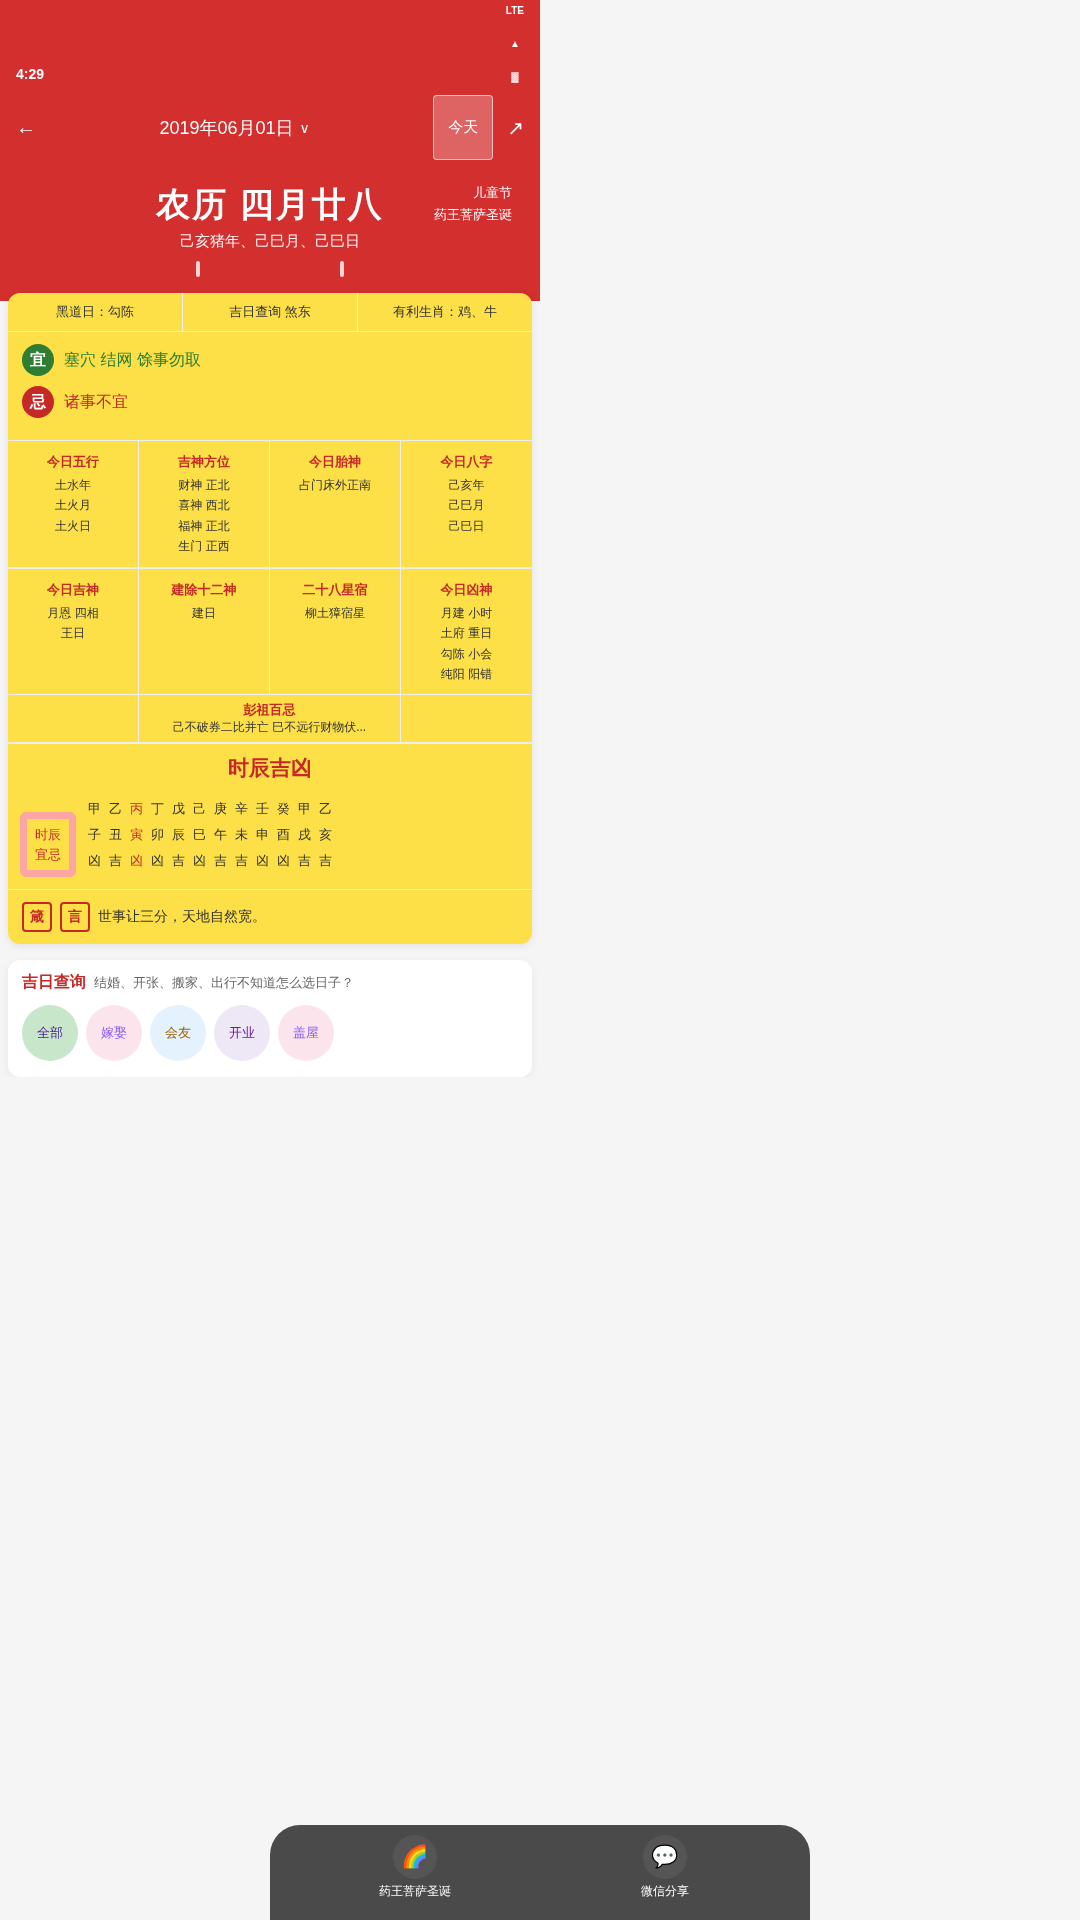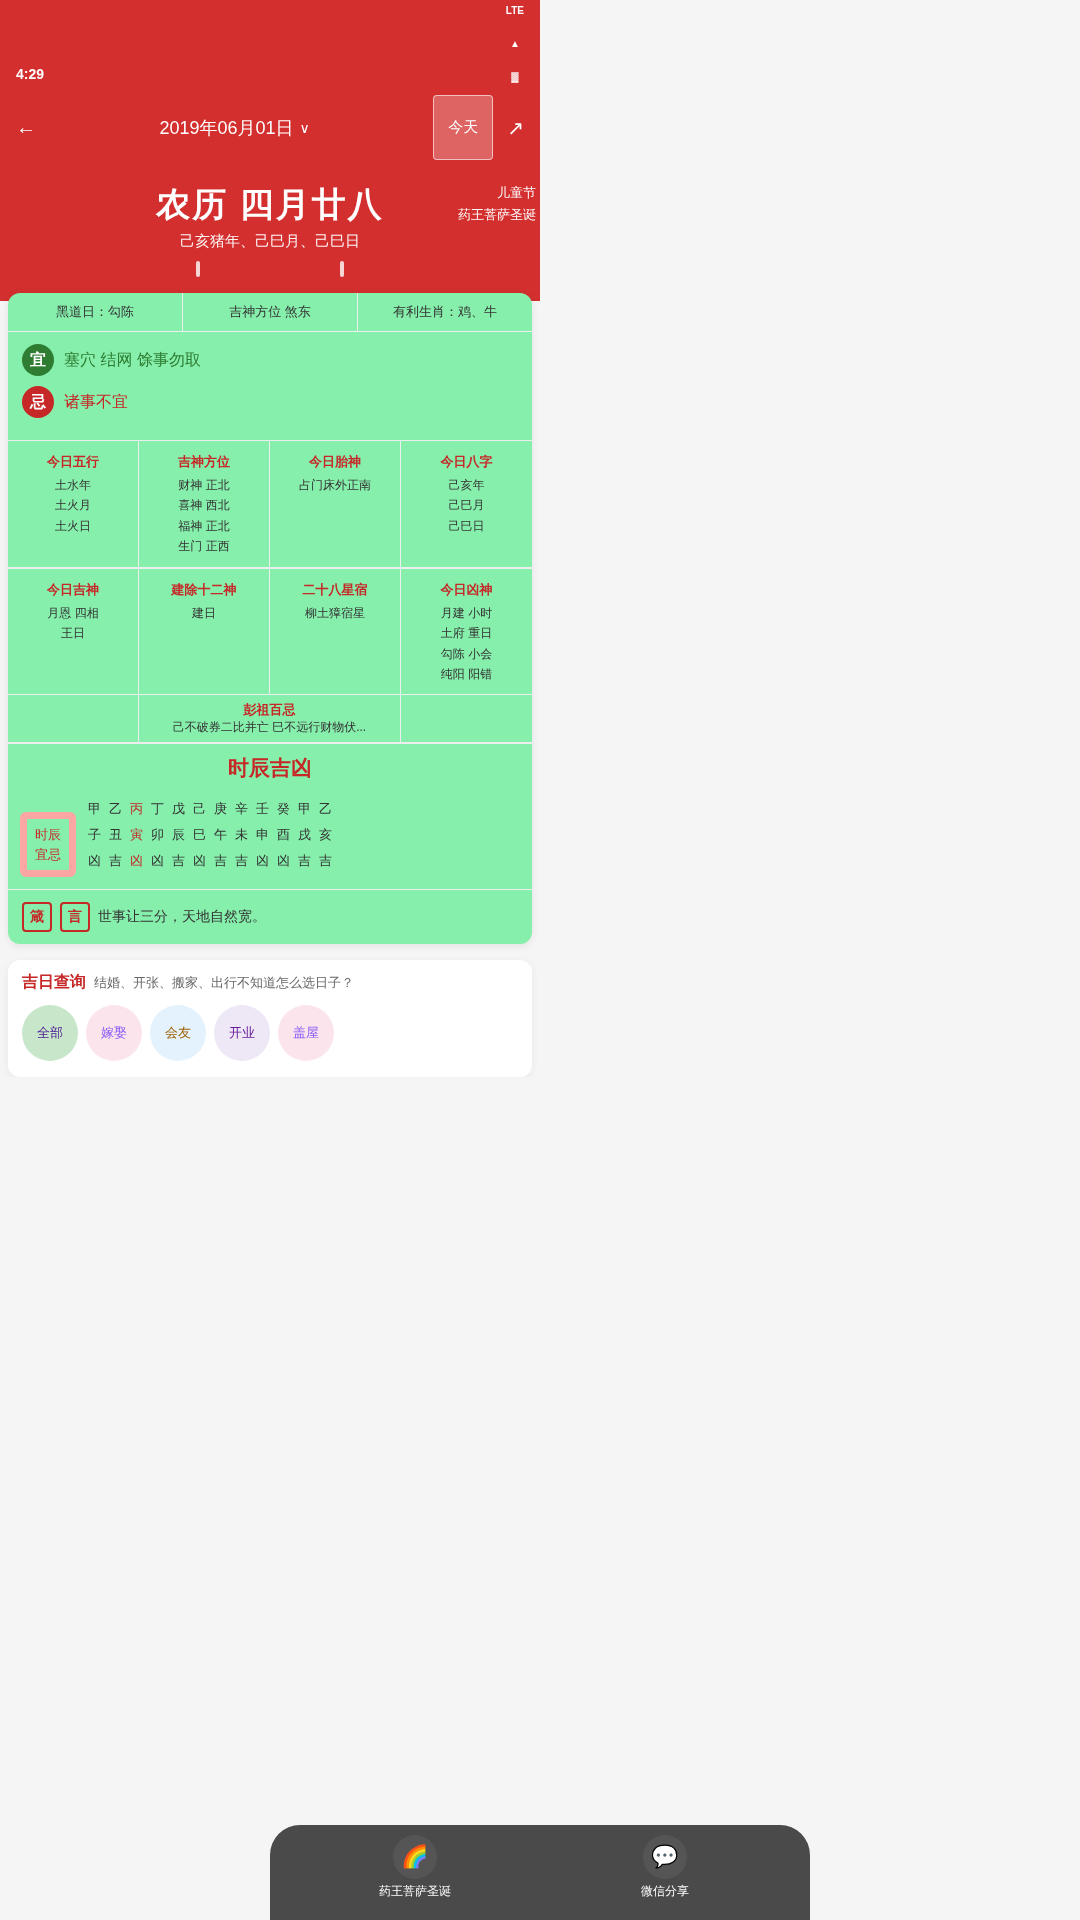--- a/index.html
+++ b/index.html
@@ -70,21 +70,21 @@
       letter-spacing: 2px;
     }
     .lunar-sub {
       font-size: 15px;
       margin-top: 4px;
       opacity: 0.95;
     }
     .festival-area {
       position: absolute;
       top: 10px;
-      right: 4px;
+      right: 28px;
       text-align: right;
       color: white;
       font-size: 13px;
       line-height: 1.7;
     }
 
     
     .slider-indicators {
       display: flex;
       justify-content: center;
@@ -93,21 +93,21 @@
     }
     .slider-dot {
       width: 4px;
       height: 16px;
       background: rgba(255,255,255,0.8);
       border-radius: 2px;
     }
 
     
     .card {
-      background: #86efac;
+      background: #fde047;
       border-radius: 12px;
       margin: 0 8px;
       position: relative;
       top: -8px;
       overflow: hidden;
       box-shadow: 0 2px 8px rgba(0,0,0,0.08);
     }
 
     
     .info-tabs {
@@ -352,21 +352,21 @@
   <div class="slider-indicators">
     <div class="slider-dot"></div>
     <div class="slider-dot"></div>
   </div>
 </div>
 
 <div class="card">
 
   <div class="info-tabs">
     <div class="info-tab">黑道日：勾陈</div>
-    <div class="info-tab">吉神方位 煞东</div>
+    <div class="info-tab">吉日查询 煞东</div>
     <div class="info-tab">有利生肖：鸡、牛</div>
   </div>
 
   <div class="yi-ji-section">
     <div class="yi-row">
       <div class="yi-badge">宜</div>
       <span class="yi-text">塞穴 结网 馀事勿取</span>
     </div>
     <div class="ji-row">
       <div class="ji-badge">忌</div>

